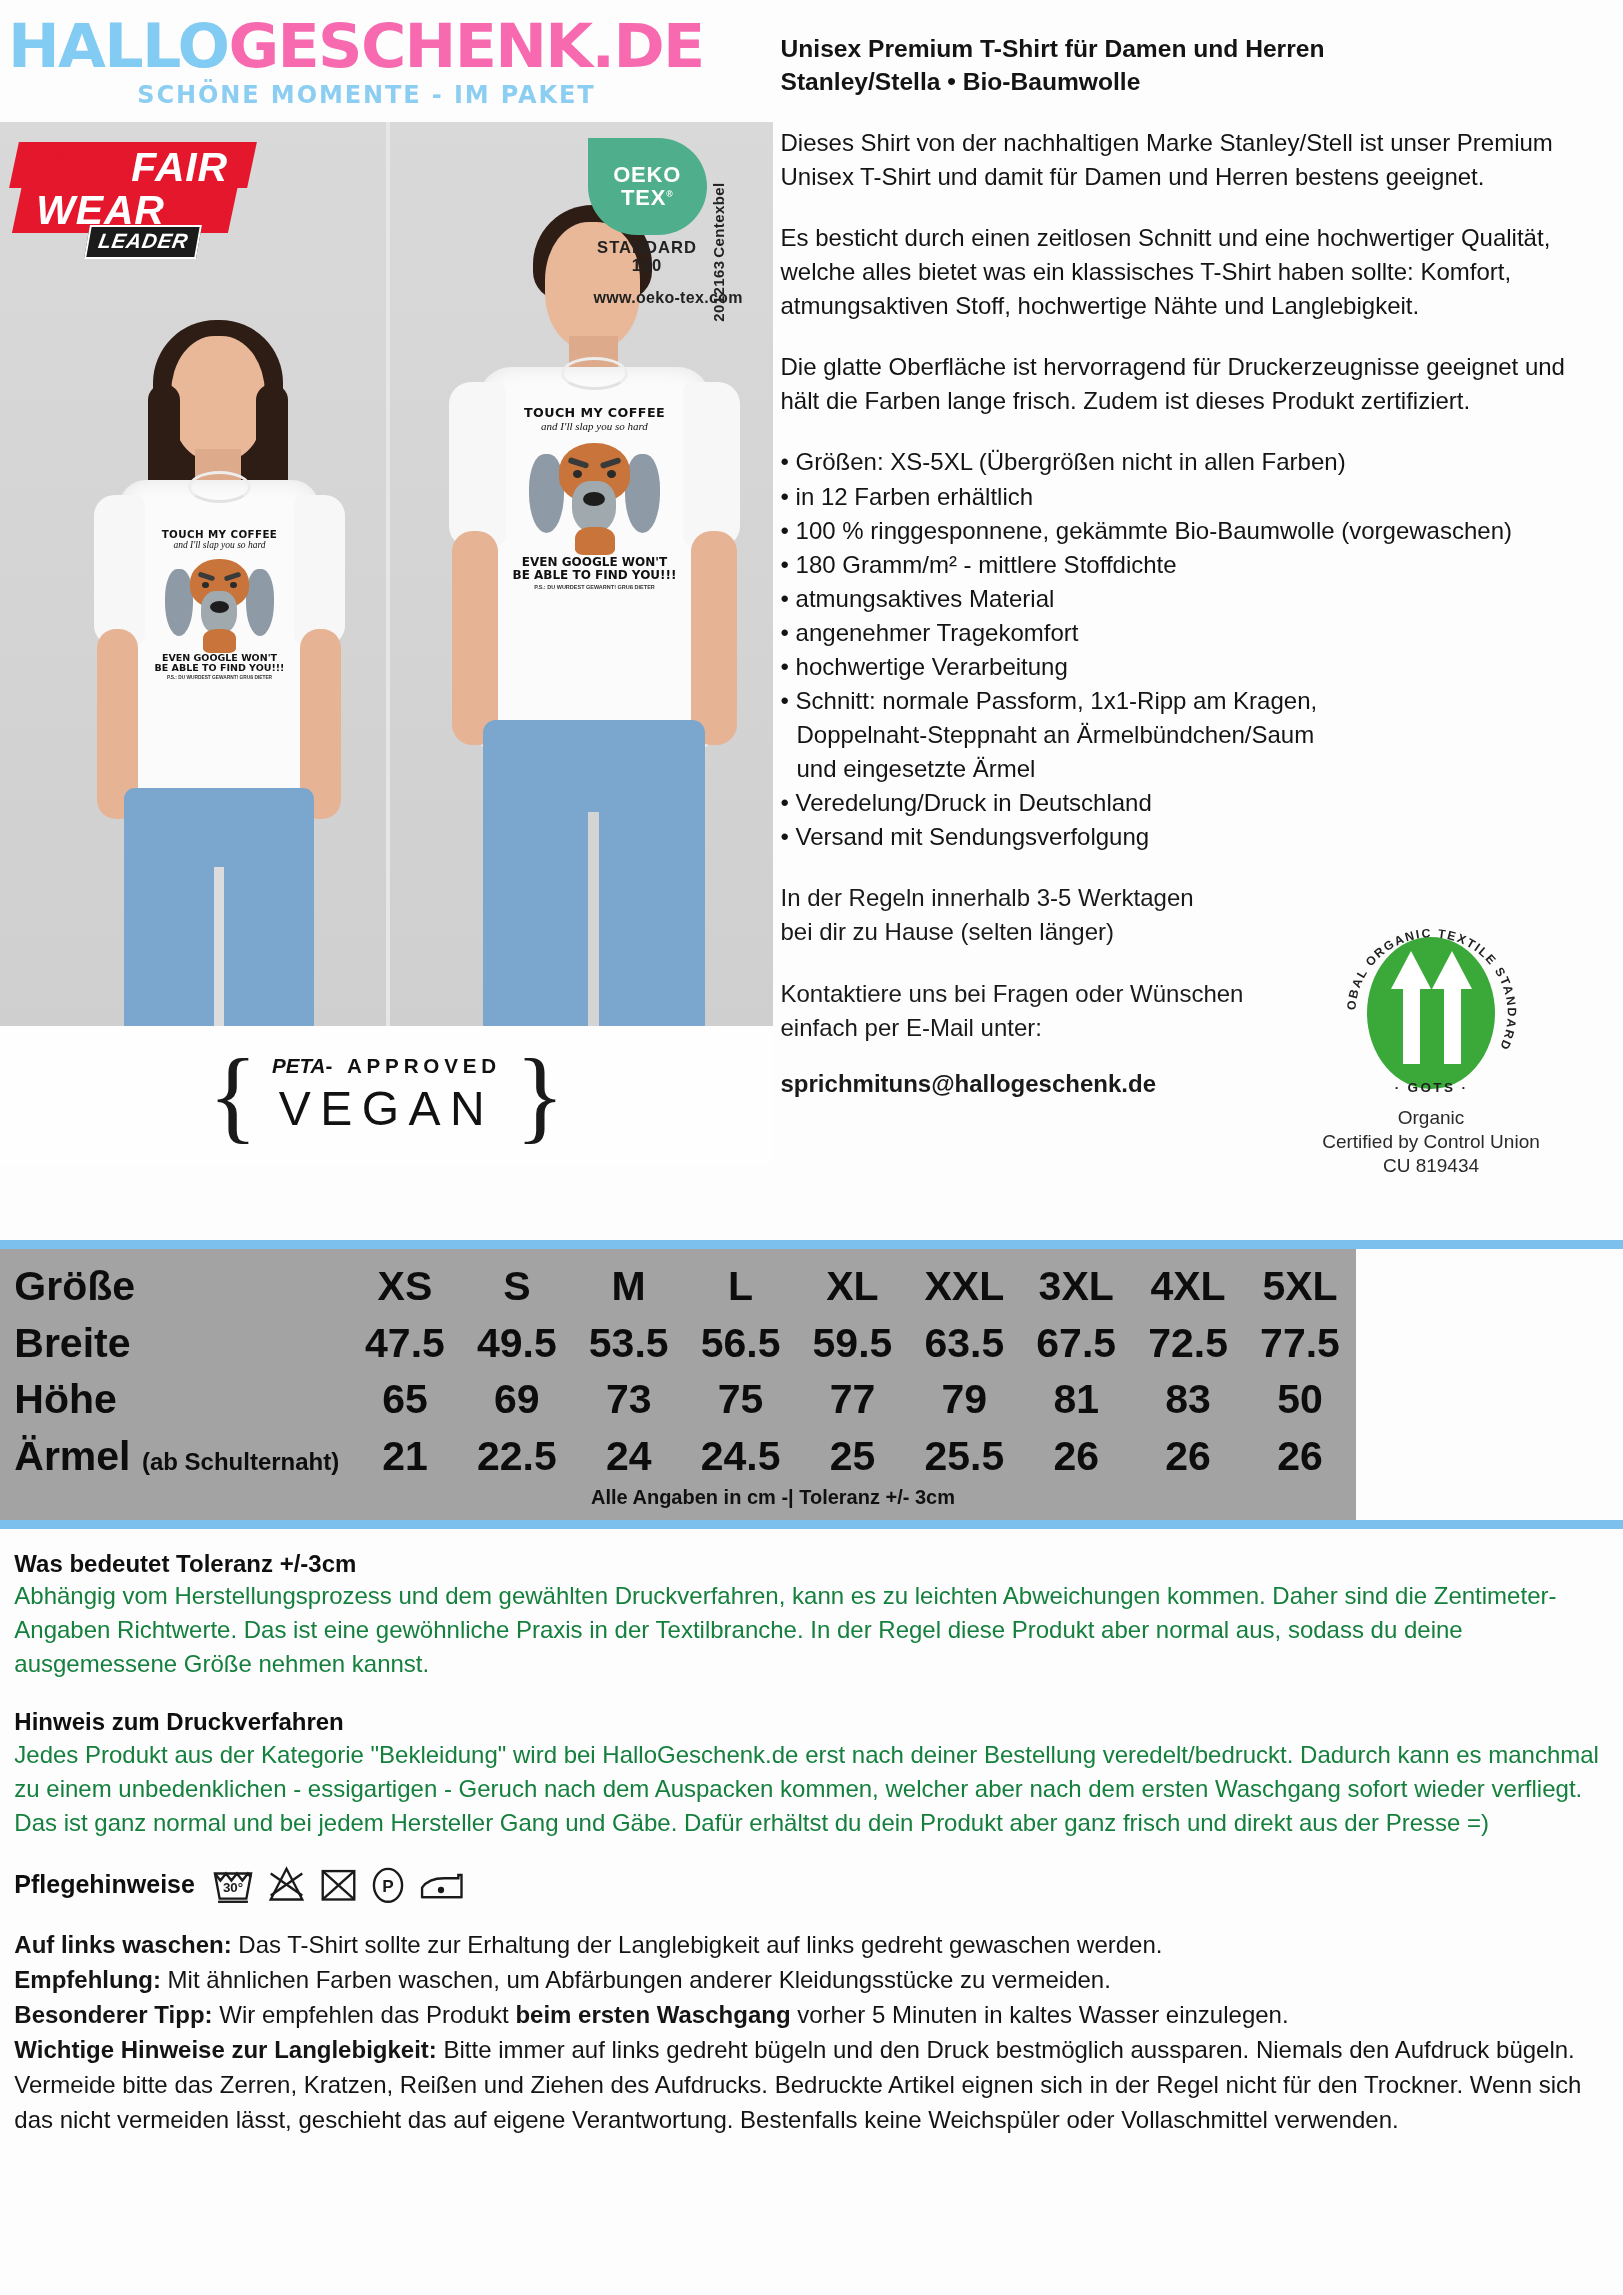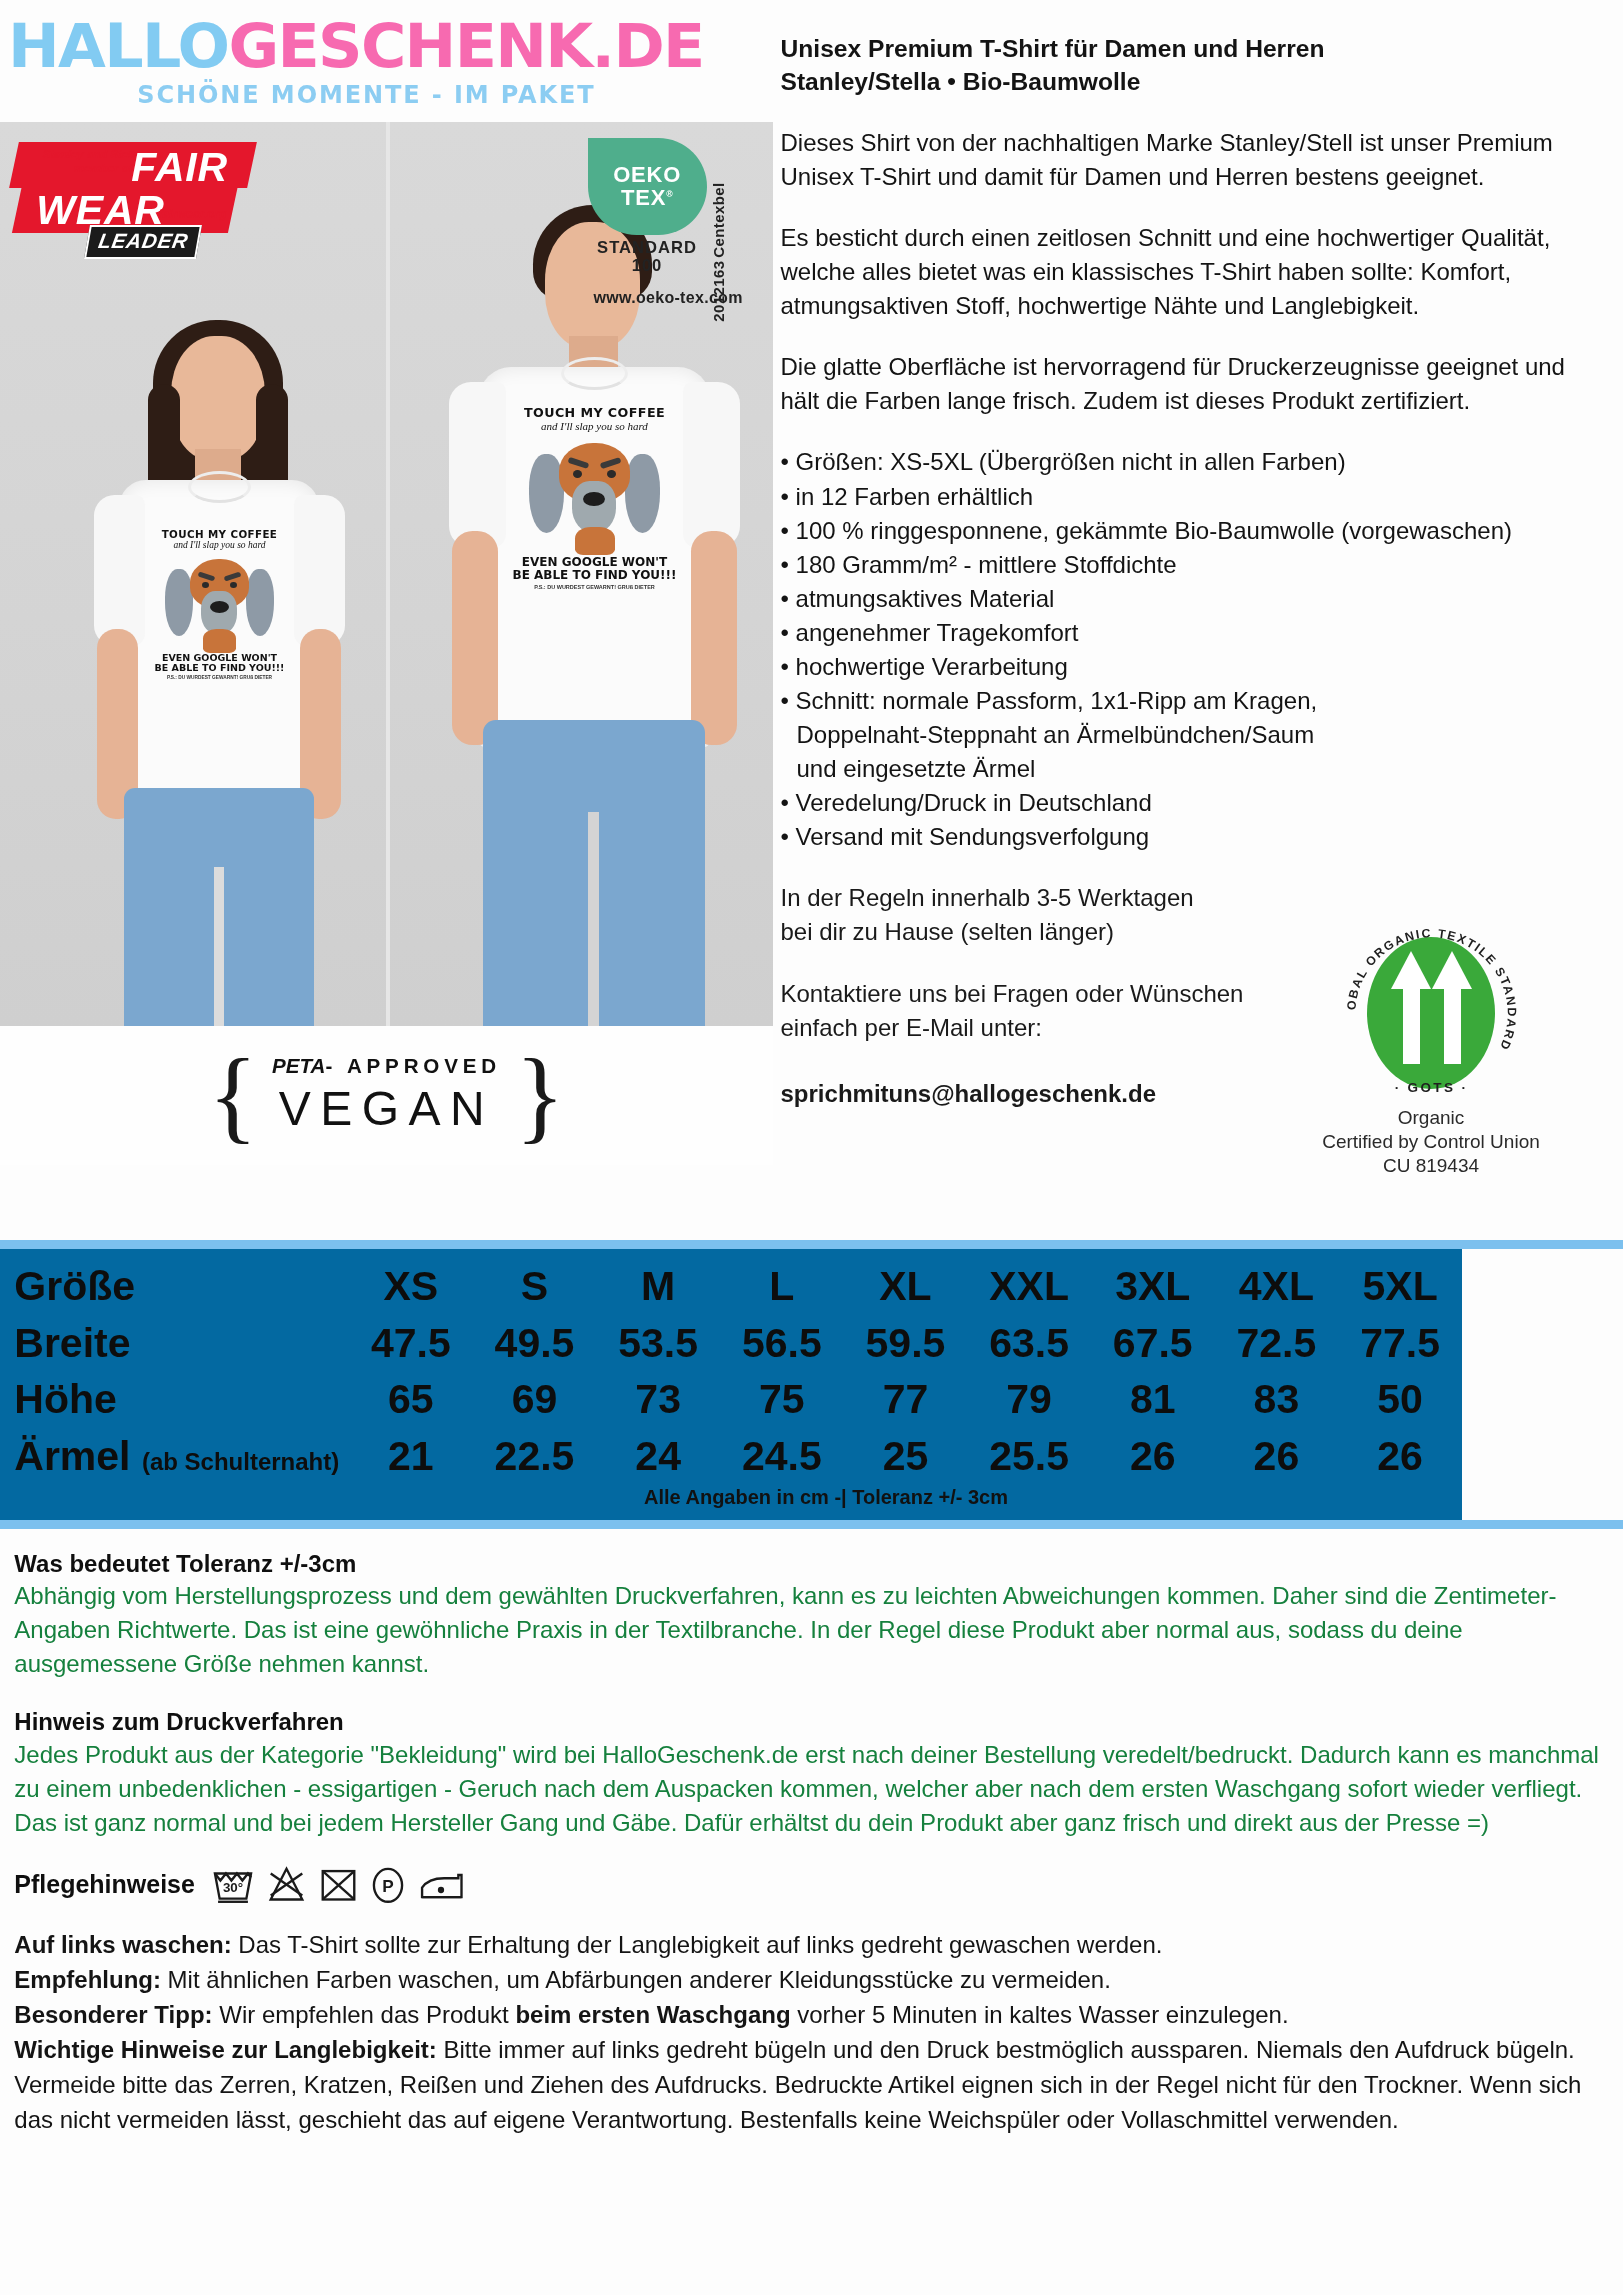--- a/index.html
+++ b/index.html
@@ -184,21 +184,21 @@
     font-weight: bold; font-size: 24.6px; line-height: 1.36;
     font-stretch: condensed; color: #141414;
   }
   .r-para {
     font-size: 24px; line-height: 1.42; color: #141414; margin-top: 27px;
   }
   .r-list { margin-top: 27px; font-size: 24px; line-height: 1.42; color: #141414; }
   .r-list .li { padding-left: 0; }
   .r-list .sub { padding-left: 16px; }
   .r-contact { font-size: 24px; line-height: 1.42; margin-top: 27px; }
-  .r-email { font-weight: bold; font-size: 24px; margin-top: 35px; }
+  .r-email { font-weight: bold; font-size: 24px; margin-top: 25px; }
 
   
   .gots { position: absolute; right: 73px; top: 927px; width: 238px; text-align: center; }
   .gots-circle {
     position: relative; width: 173px; height: 173px; margin: 0 auto;
   }
   .gots-disc {
     position: absolute; left: 22px; top: 9.5px; width: 128px; height: 152px;
     background: #3aa93a; border-radius: 50%;
   }
@@ -211,21 +211,21 @@
   .gots-ring {
     position: absolute; inset: 0; border-radius: 50%;
   }
   .gots-ring text { font-size: 15.5px; font-weight: bold; fill: #1f1f1f; letter-spacing: 2.2px; }
   .gots-cap {
     margin-top: 6.3px; font-size: 19px; line-height: 1.25; color: #2a2a2a;
   }
 
   
   .bar-blue { width: 1623px; height: 8.7px; background: #7cc0ee; }
-  .table-zone { width: 1462px; background: #0369a1; padding: 9.5px 0 3.2px; }
+  .table-zone { width: 1356px; background: #a3a3a3; padding: 9.5px 0 3.2px; }
   table { width: 100%; border-collapse: collapse; }
   td.rowlabel {
     font-weight: bold; font-size: 41px; color: #0d0d0d; padding-left: 14.3px;
     white-space: nowrap; font-stretch: condensed;
   }
   td.rowlabel .small { font-weight: bold; font-size: 24px; }
   td.cell {
     font-weight: bold; font-size: 41px; color: #0d0d0d; text-align: center;
     padding: 4.8px 0; font-stretch: condensed;
   }

